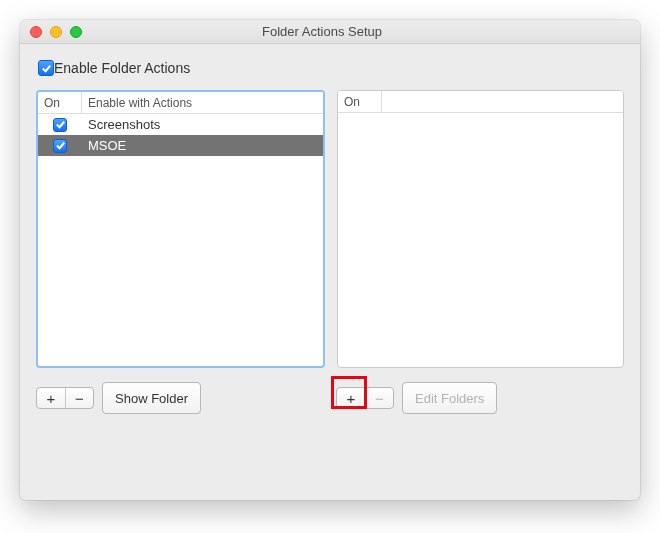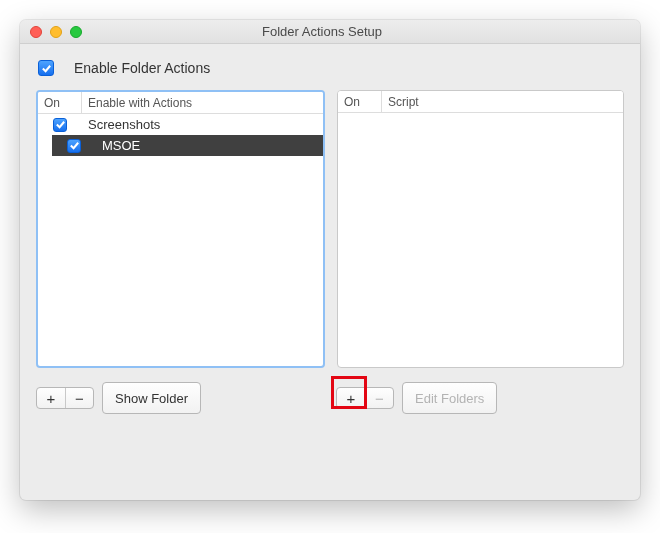--- a/index.html
+++ b/index.html
@@ -44,21 +44,21 @@
       text-align: center;
       font-size: 13px;
       color: #4a4a4a;
     }
     .content {
       padding: 16px;
     }
     .enable-row {
       display: flex;
       align-items: flex-end;
-      gap: 20px;
+      gap: 0;
       margin-bottom: 14px;
       padding-left: 2px;
     }
     .mac-checkbox {
       width: 16px; height: 16px;
       border-radius: 3px;
       display: flex; align-items: center; justify-content: center;
     }
     .mac-checkbox.checked {
       background: linear-gradient(#4da3ff,#166fee);
@@ -93,21 +93,21 @@
     .col-rest { flex:1; padding: 4px 6px; }
     .pane-body { flex:1; overflow:auto; }
     .row {
       display: flex;
       align-items: center;
       height: 21px;
       font-size: 13px;
     }
     .row-on { width: 44px; display:flex; justify-content:center; }
     .row-label { flex:1; padding-left: 6px; }
-    .row.selected { background: #404040; color: #fff; margin-left: 14px; }
+    .row.selected { background: #737373; color: #fff; }
     .row .mac-checkbox { width:14px; height:14px; }
     .button-row {
       display: flex;
       gap: 12px;
       margin-top: 14px;
     }
     .group { flex:1; display:flex; align-items:center; gap: 8px; }
     .seg {
       display: inline-flex;
       border: 1px solid #b7b7b7;
@@ -189,21 +189,20 @@
                 </div>
               </div>
               <div class="row-label">MSOE</div>
             </div>
           </div>
       </div>
 
       <div class="pane right-pane">
         <div class="col-head">
           <div class="col-on">On</div>
-          <div class="col-rest">Script</div>
         </div>
         <div class="pane-body" id="right-body"></div>
       </div>
     </div>
 
     <div class="button-row">
       <div class="group">
         <div class="seg">
           <div class="seg-btn">
               <span>+</span>

